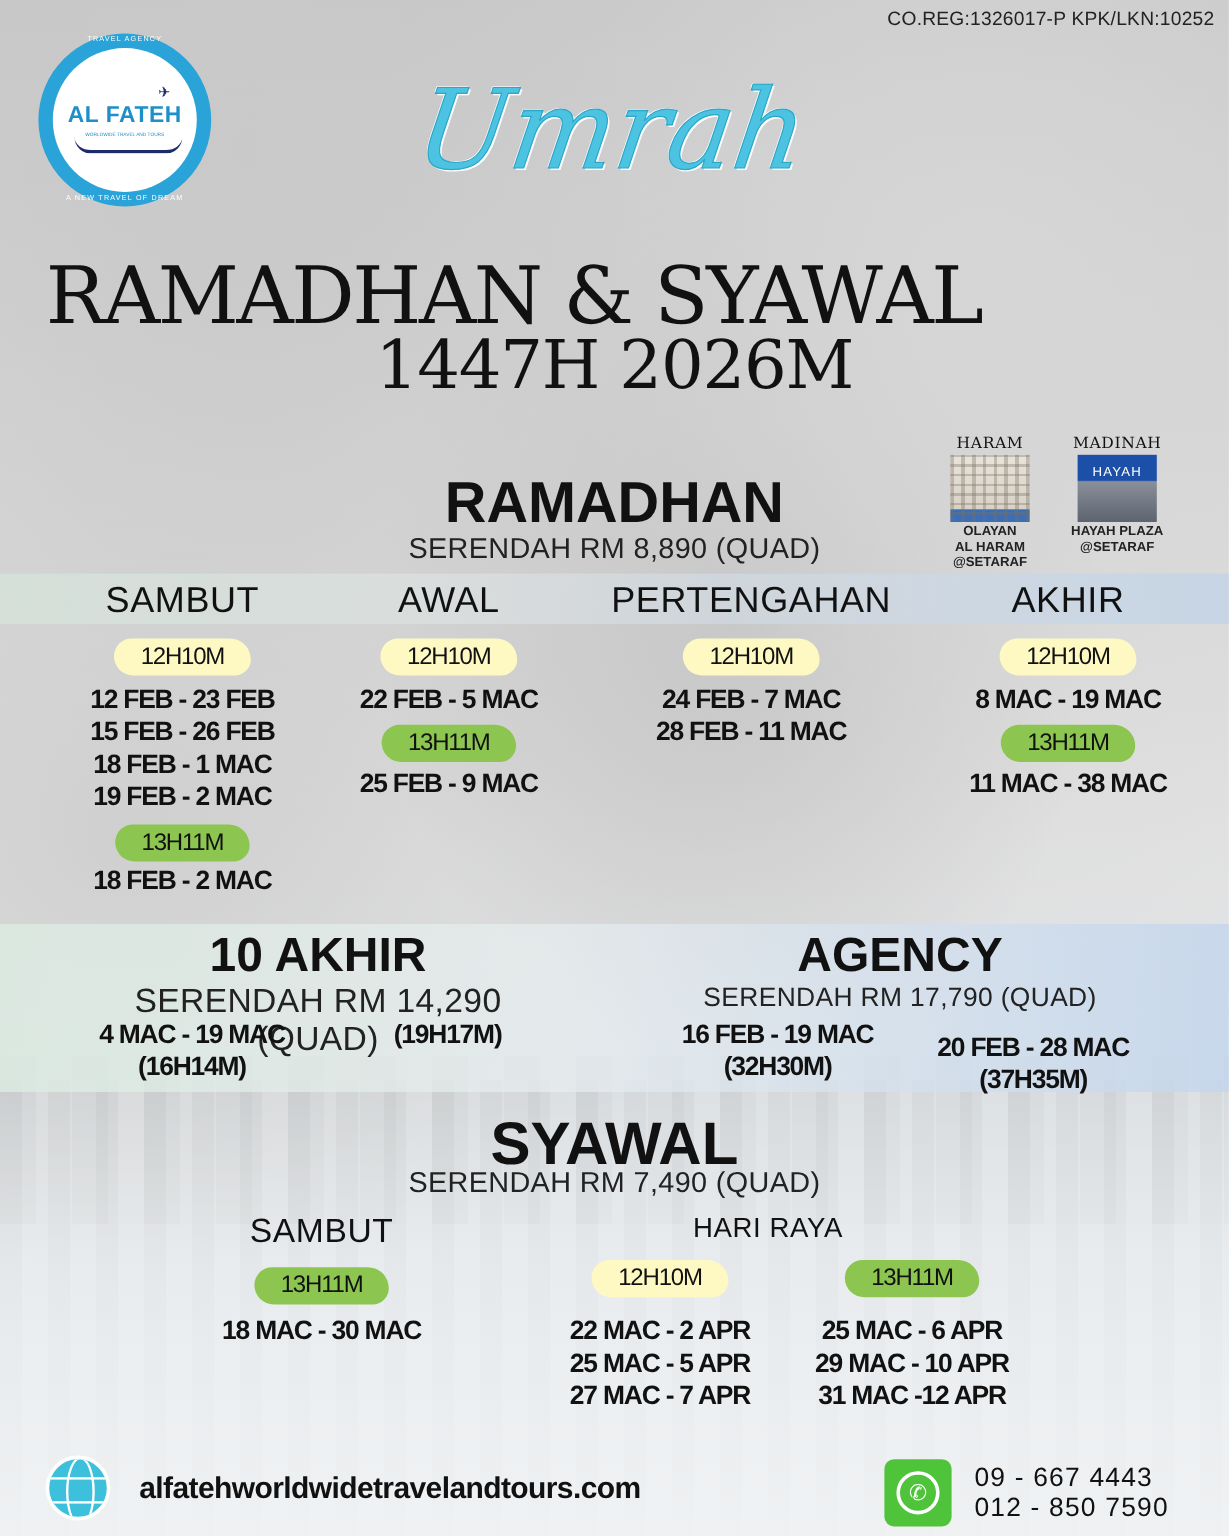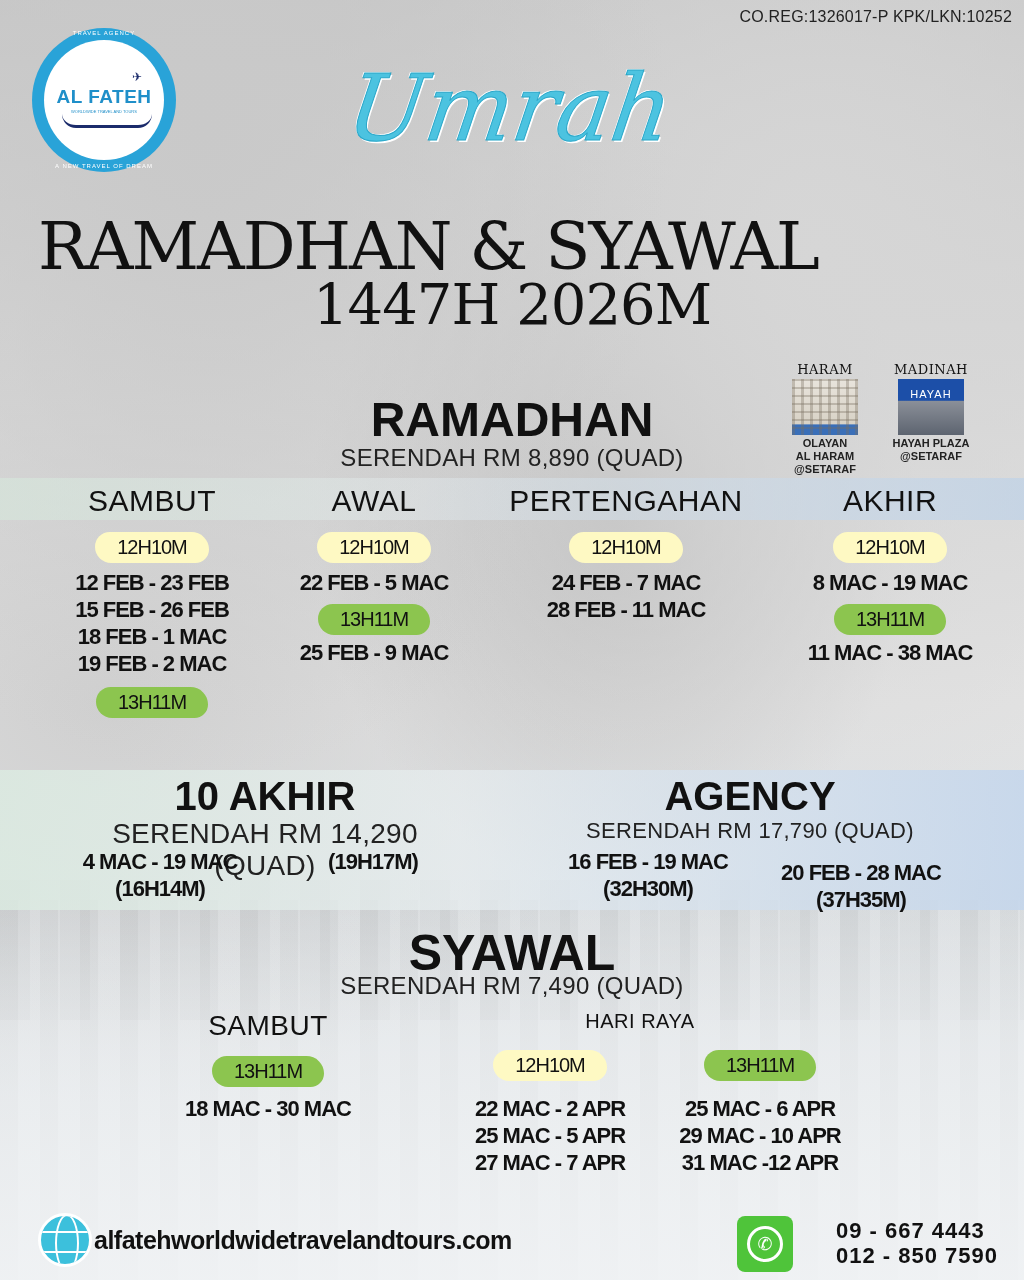--- a/index.html
+++ b/index.html
@@ -111,21 +111,21 @@
   .col { text-align: center; }
   .col-head { font-size: 30px; color: #111; letter-spacing: 0.5px; }
   .pill {
     display: inline-block; padding: 4px 22px; border-radius: 22px 26px 20px 24px;
     font-size: 20px; letter-spacing: -1px; color: #111; margin: 0 auto;
   }
   .pill.blue { background: #fef9c3; }
   .pill.green { background: #8cc54f; }
   .date { font-size: 22px; font-weight: bold; letter-spacing: -1px; line-height: 27px; color: #111; }
 
-  .footer-web { left: 38px; top: 1213px; display: flex; align-items: center; gap: 2px; }
+  .footer-web { left: 38px; top: 1213px; display: flex; align-items: center; gap: 24px; }
   .globe {
     width: 54px; height: 54px; border-radius: 50%; background: #3cc0dc;
     border: 3px solid #fff; position: relative; overflow: hidden;
   }
   .globe::before {
     content: ""; position: absolute; left: 14px; top: -2px; width: 20px; height: 54px;
     border: 2px solid #fff; border-radius: 50%;
   }
   .globe::after {
     content: ""; position: absolute; left: 0; top: 15px; width: 54px; height: 18px;
@@ -134,21 +134,21 @@
   .web-text { font-size: 25px; font-weight: bold; color: #111; letter-spacing: -0.5px; }
 
   .wa {
     left: 737px; top: 1216px; width: 56px; height: 56px; border-radius: 8px;
     background: #4fc43a; display: flex; align-items: center; justify-content: center;
   }
   .wa-circle {
     width: 36px; height: 36px; border-radius: 50%; border: 3px solid #fff;
     display: flex; align-items: center; justify-content: center; color: #fff; font-size: 18px;
   }
-  .phones { left: 836px; top: 1218px; font-size: 22px; line-height: 25px; color: #111; letter-spacing: 1px; font-weight: bold; }
+  .phones { left: 812px; top: 1218px; font-size: 22px; line-height: 25px; color: #111; letter-spacing: 1px; }
 </style>
 </head>
 <body>
 
 <div class="building"></div>
 <div class="crowd"></div>
 <div class="band-blue"></div>
 <div class="band-mid"></div>
 
 <div class="logo">
@@ -194,20 +194,21 @@
 <div class="abs col" style="left:52px; width:200px; top:484px;">
   <div class="col-head">SAMBUT</div>
   <div style="margin-top:14px;"><span class="pill blue">12H10M</span></div>
   <div style="margin-top:6px;">
     <div class="date">12 FEB - 23 FEB</div>
     <div class="date">15 FEB - 26 FEB</div>
     <div class="date">18 FEB - 1 MAC</div>
     <div class="date">19 FEB - 2 MAC</div>
   </div>
   <div style="margin-top:10px;"><span class="pill green">13H11M</span></div>
+  <div class="date" style="margin-top:2px;">18 FEB - 2 MAC</div>
 </div>
 
 <div class="abs col" style="left:274px; width:200px; top:484px;">
   <div class="col-head">AWAL</div>
   <div style="margin-top:14px;"><span class="pill blue">12H10M</span></div>
   <div class="date" style="margin-top:6px;">22 FEB - 5 MAC</div>
   <div style="margin-top:8px;"><span class="pill green">13H11M</span></div>
   <div class="date" style="margin-top:4px;">25 FEB - 9 MAC</div>
 </div>
 
@@ -252,21 +253,21 @@
 <div class="abs sec-title" style="left:262px; width:500px; top:924px; font-size:50px;">SYAWAL</div>
 <div class="abs sec-price" style="left:262px; width:500px; top:972px;">SERENDAH RM 7,490 (QUAD)</div>
 
 <div class="abs col" style="left:168px; width:200px; top:1010px;">
   <div class="col-head" style="font-size:28px;">SAMBUT</div>
   <div style="margin-top:14px;"><span class="pill green">13H11M</span></div>
   <div class="date" style="margin-top:8px; margin-left:-20px; margin-right:-20px;">18 MAC - 30 MAC</div>
 </div>
 
 <div class="abs col" style="left:540px; width:200px; top:1010px;">
-  <div class="col-head" style="font-size:20px;">HARI RAYA</div>
+  <div class="col-head" style="font-size:23px;">HARI RAYA</div>
 </div>
 
 <div class="abs col" style="left:450px; width:200px; top:1050px;">
   <div><span class="pill blue">12H10M</span></div>
   <div style="margin-top:14px;">
     <div class="date">22 MAC - 2 APR</div>
     <div class="date">25 MAC - 5 APR</div>
     <div class="date">27 MAC - 7 APR</div>
   </div>
 </div>

